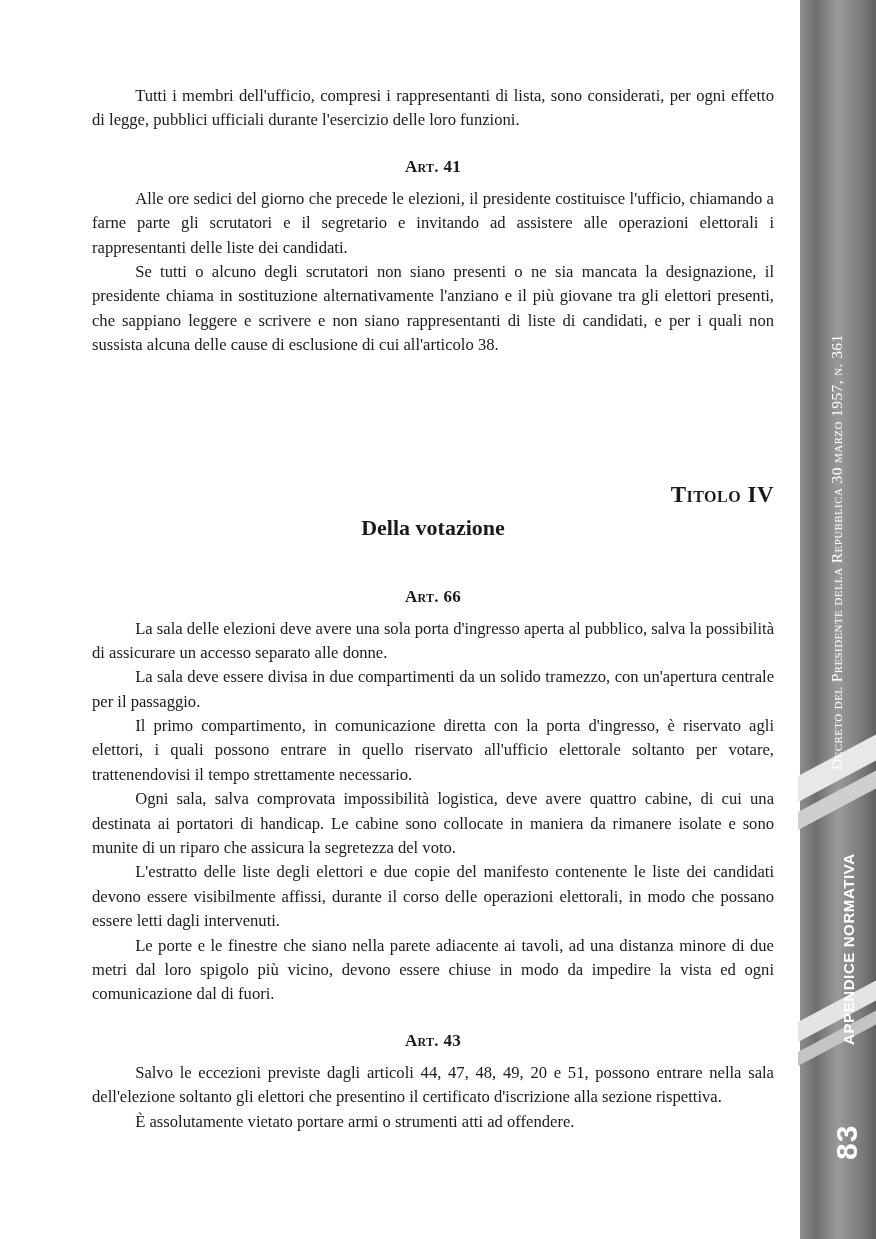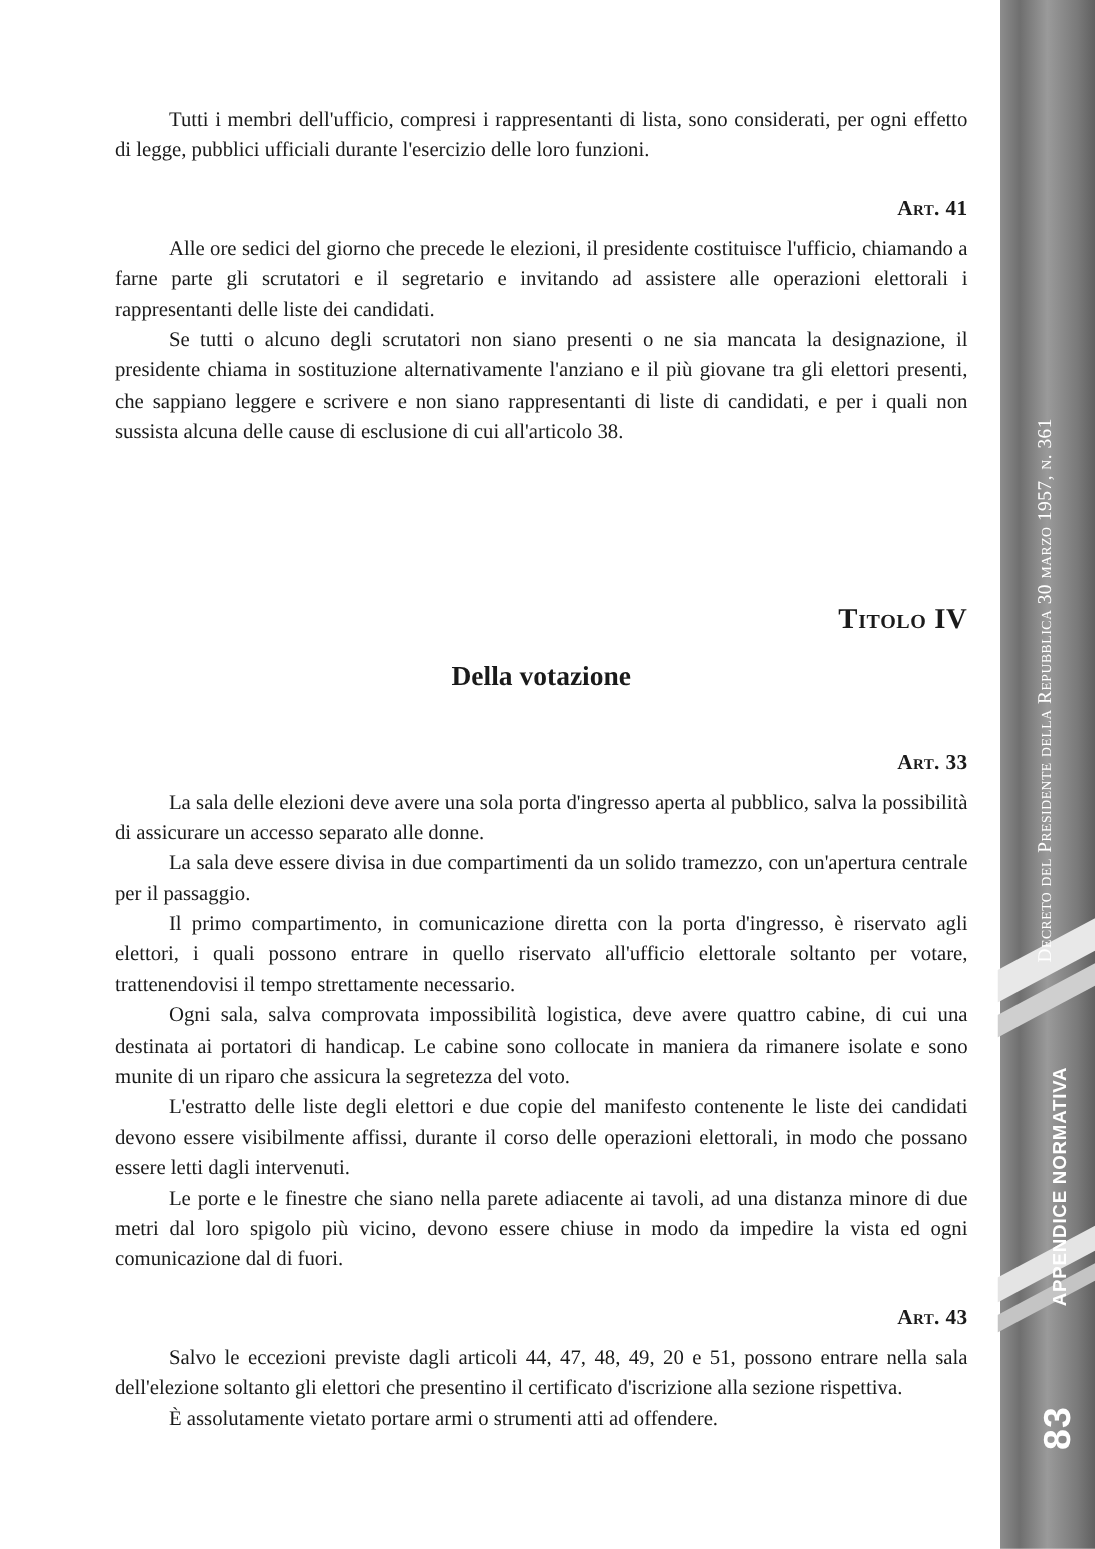--- a/index.html
+++ b/index.html
@@ -101,39 +101,39 @@
     hyphens: manual;
   }
 
   .gap-sm { height: 10px; }
   .gap-md { height: 24px; }
   .gap-lg { height: 46px; }
   .gap-xl { height: 78px; }
 
   h2.art {
     margin: 0;
-    text-align: right;
+    text-align: center;
     font-family: "Liberation Serif", serif;
     font-variant: small-caps;
     font-weight: bold;
     font-size: 17px;
     letter-spacing: 0.3px;
   }
 
   h1.titolo {
     margin: 0;
     text-align: right;
     font-family: "Liberation Serif", serif;
     font-variant: small-caps;
     font-weight: bold;
     font-size: 23px;
     letter-spacing: 0.5px;
   }
   h1.titolo-sub {
-    margin: 20px 0 0 0;
+    margin: 7px 0 0 0;
     text-align: center;
     font-family: "Liberation Serif", serif;
     font-weight: bold;
     font-size: 22px;
   }
 </style>
 </head>
 <body>
 
 <div id="page">
@@ -165,21 +165,21 @@
     <p class="para">Se tutti o alcuno degli scrutatori non siano presenti o ne sia mancata la designazione, il presidente chiama in sostituzione alternativamente l'anziano e il più giovane tra gli elettori presenti, che sappiano leggere e scrivere e non siano rappresentanti di liste di candidati, e per i quali non sussista alcuna delle cause di esclusione di cui all'articolo 38.</p>
 
     <div class="gap-xl"></div>
     <div class="gap-lg"></div>
 
     <h1 class="titolo">Titolo IV</h1>
     <h1 class="titolo-sub">Della votazione</h1>
 
     <div class="gap-lg"></div>
 
-    <h2 class="art">Art. 33</h2>
+    <h2 class="art">Art. 66</h2>
 
     <div class="gap-sm"></div>
 
     <p class="para">La sala delle elezioni deve avere una sola porta d'ingresso aperta al pubblico, salva la possibilità di assicurare un accesso separato alle donne.</p>
     <p class="para">La sala deve essere divisa in due compartimenti da un solido tramezzo, con un'apertura centrale per il passaggio.</p>
     <p class="para">Il primo compartimento, in comunicazione diretta con la porta d'ingresso, è riservato agli elettori, i quali possono entrare in quello riservato all'ufficio elettorale soltanto per votare, trattenendovisi il tempo strettamente necessario.</p>
     <p class="para">Ogni sala, salva comprovata impossibilità logistica, deve avere quattro cabine, di cui una destinata ai portatori di handicap. Le cabine sono collocate in maniera da rimanere isolate e sono munite di un riparo che assicura la segretezza del voto.</p>
     <p class="para">L'estratto delle liste degli elettori e due copie del manifesto contenente le liste dei candidati devono essere visibilmente affissi, durante il corso delle operazioni elettorali, in modo che possano essere letti dagli intervenuti.</p>
     <p class="para">Le porte e le finestre che siano nella parete adiacente ai tavoli, ad una distanza minore di due metri dal loro spigolo più vicino, devono essere chiuse in modo da impedire la vista ed ogni comunicazione dal di fuori.</p>
 

